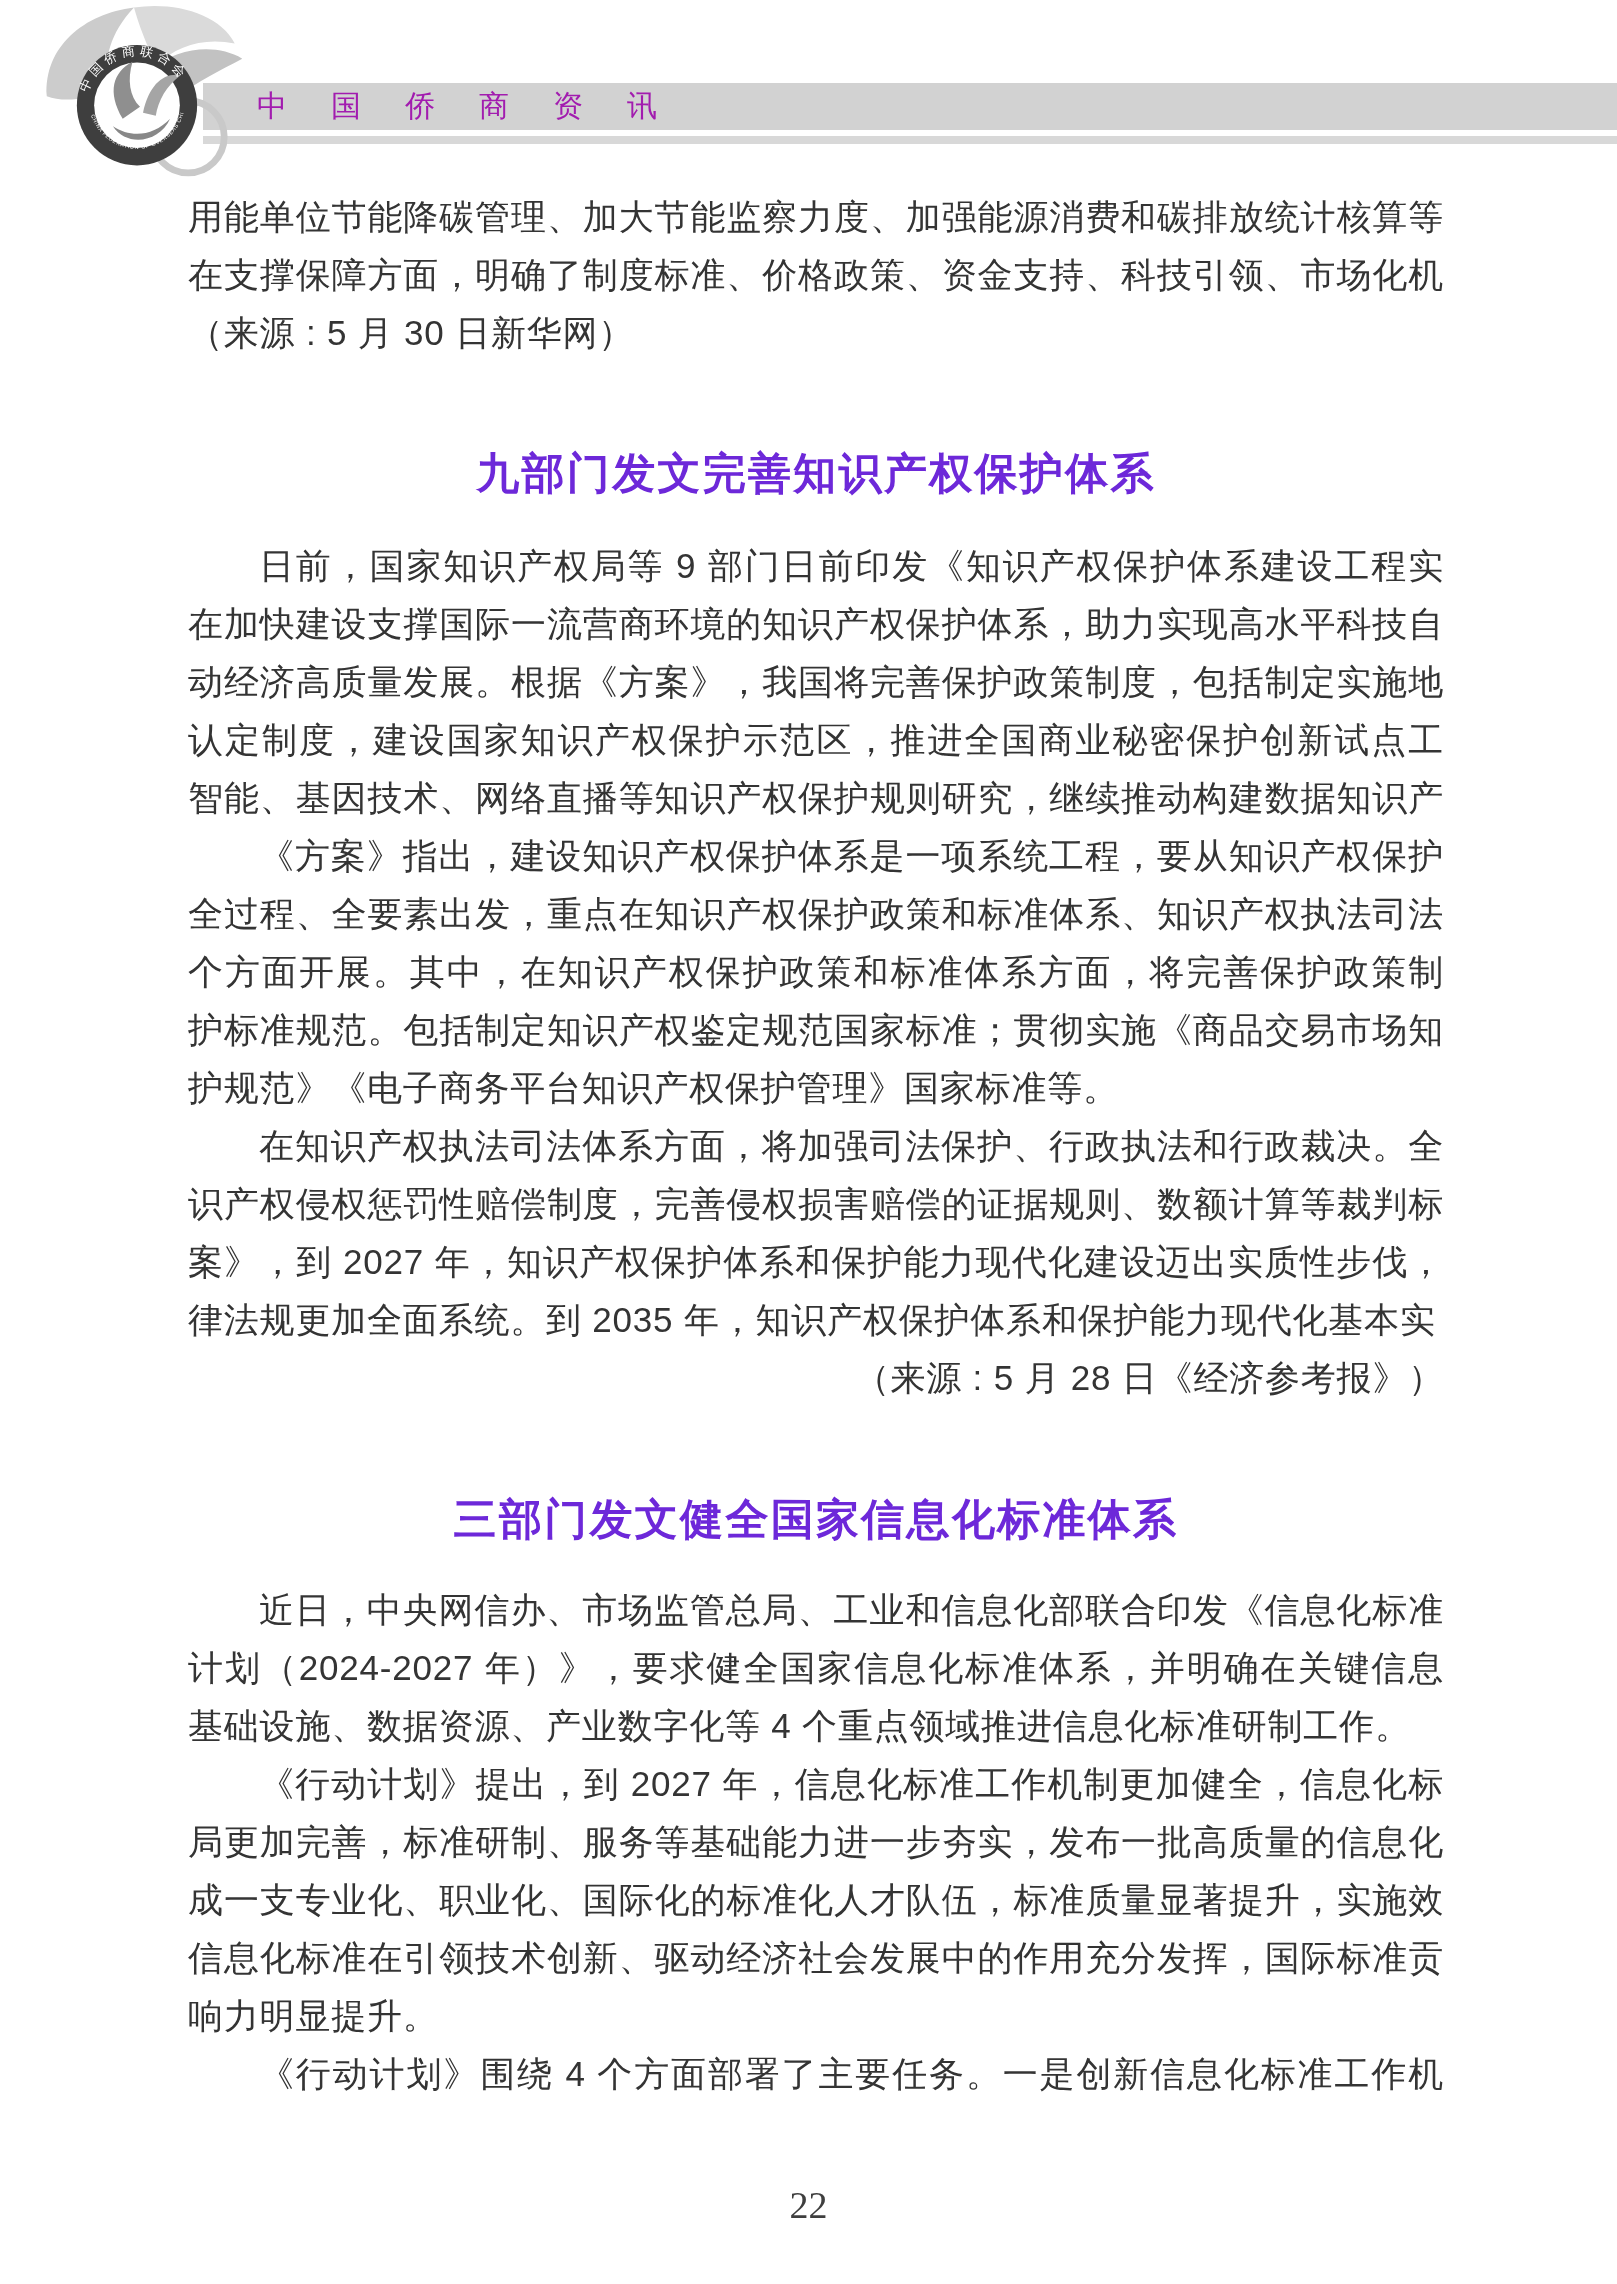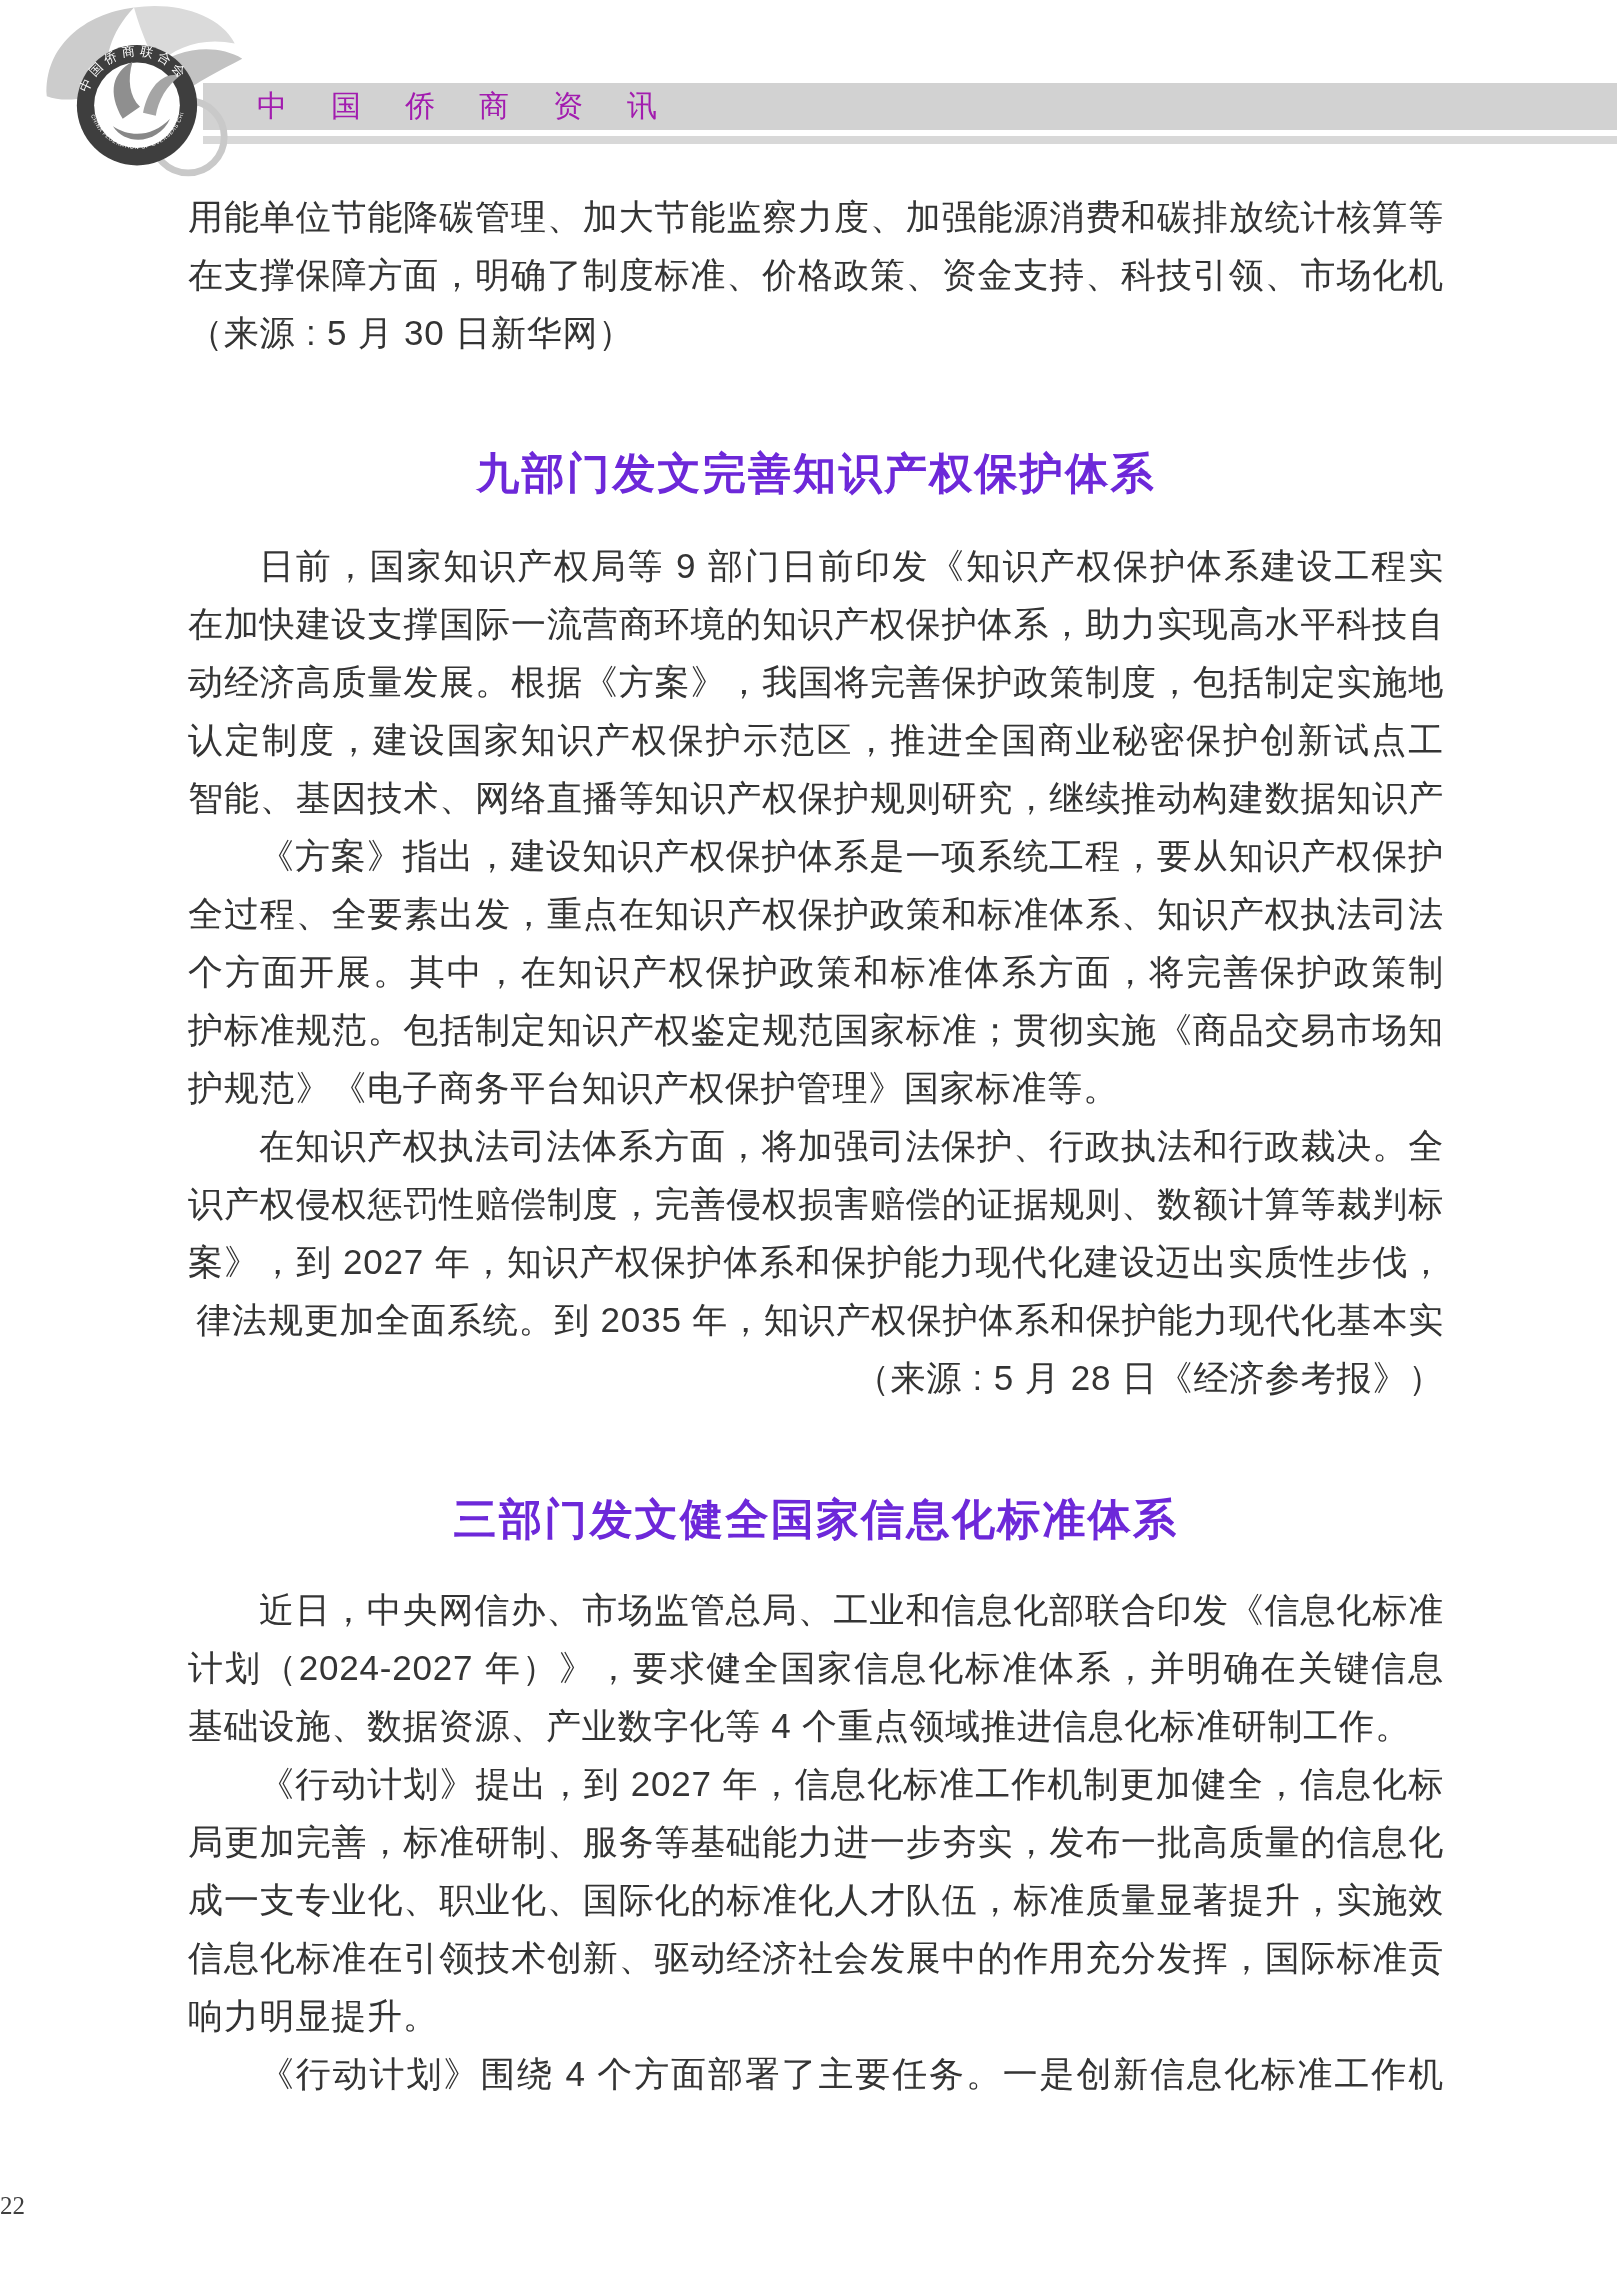--- a/index.html
+++ b/index.html
@@ -35,40 +35,40 @@
   .col{position:absolute;left:188px;width:1256px;}
   .ln{
     height:58px;line-height:58px;
     font-size:35px;letter-spacing:0.8px;
     color:#343434;
     white-space:normal;
     overflow:hidden;
   }
   .j{text-align:justify;text-align-last:justify;}
   .ind{text-indent:71px;}
-  .end{text-align:right;text-align-last:left;}
+  .end{text-align:left;text-align-last:left;}
   .split{display:flex;justify-content:space-between;}
   .src{color:#343434;}
   .src-line{text-align:right;text-align-last:right;}
   
   .art-title{
     position:absolute;left:188px;width:1256px;
     margin:0;
     text-align:center;
     font-size:43px;font-weight:700;
     letter-spacing:2.3px;
     color:#6d28d9;
     line-height:53px;height:53px;
   }
   
   .page-number{
     position:absolute;left:0;top:2183px;width:100%;
-    text-align:left;
+    text-align:center;
     font-family:"Liberation Serif",serif;
-    font-size:25px;color:#3f3f3f;
+    font-size:38px;color:#3f3f3f;
     line-height:45px;
   }
 </style>
 </head>
 <body>
 
 <div class="page">
 
   <header>
     <div class="masthead-bar">

